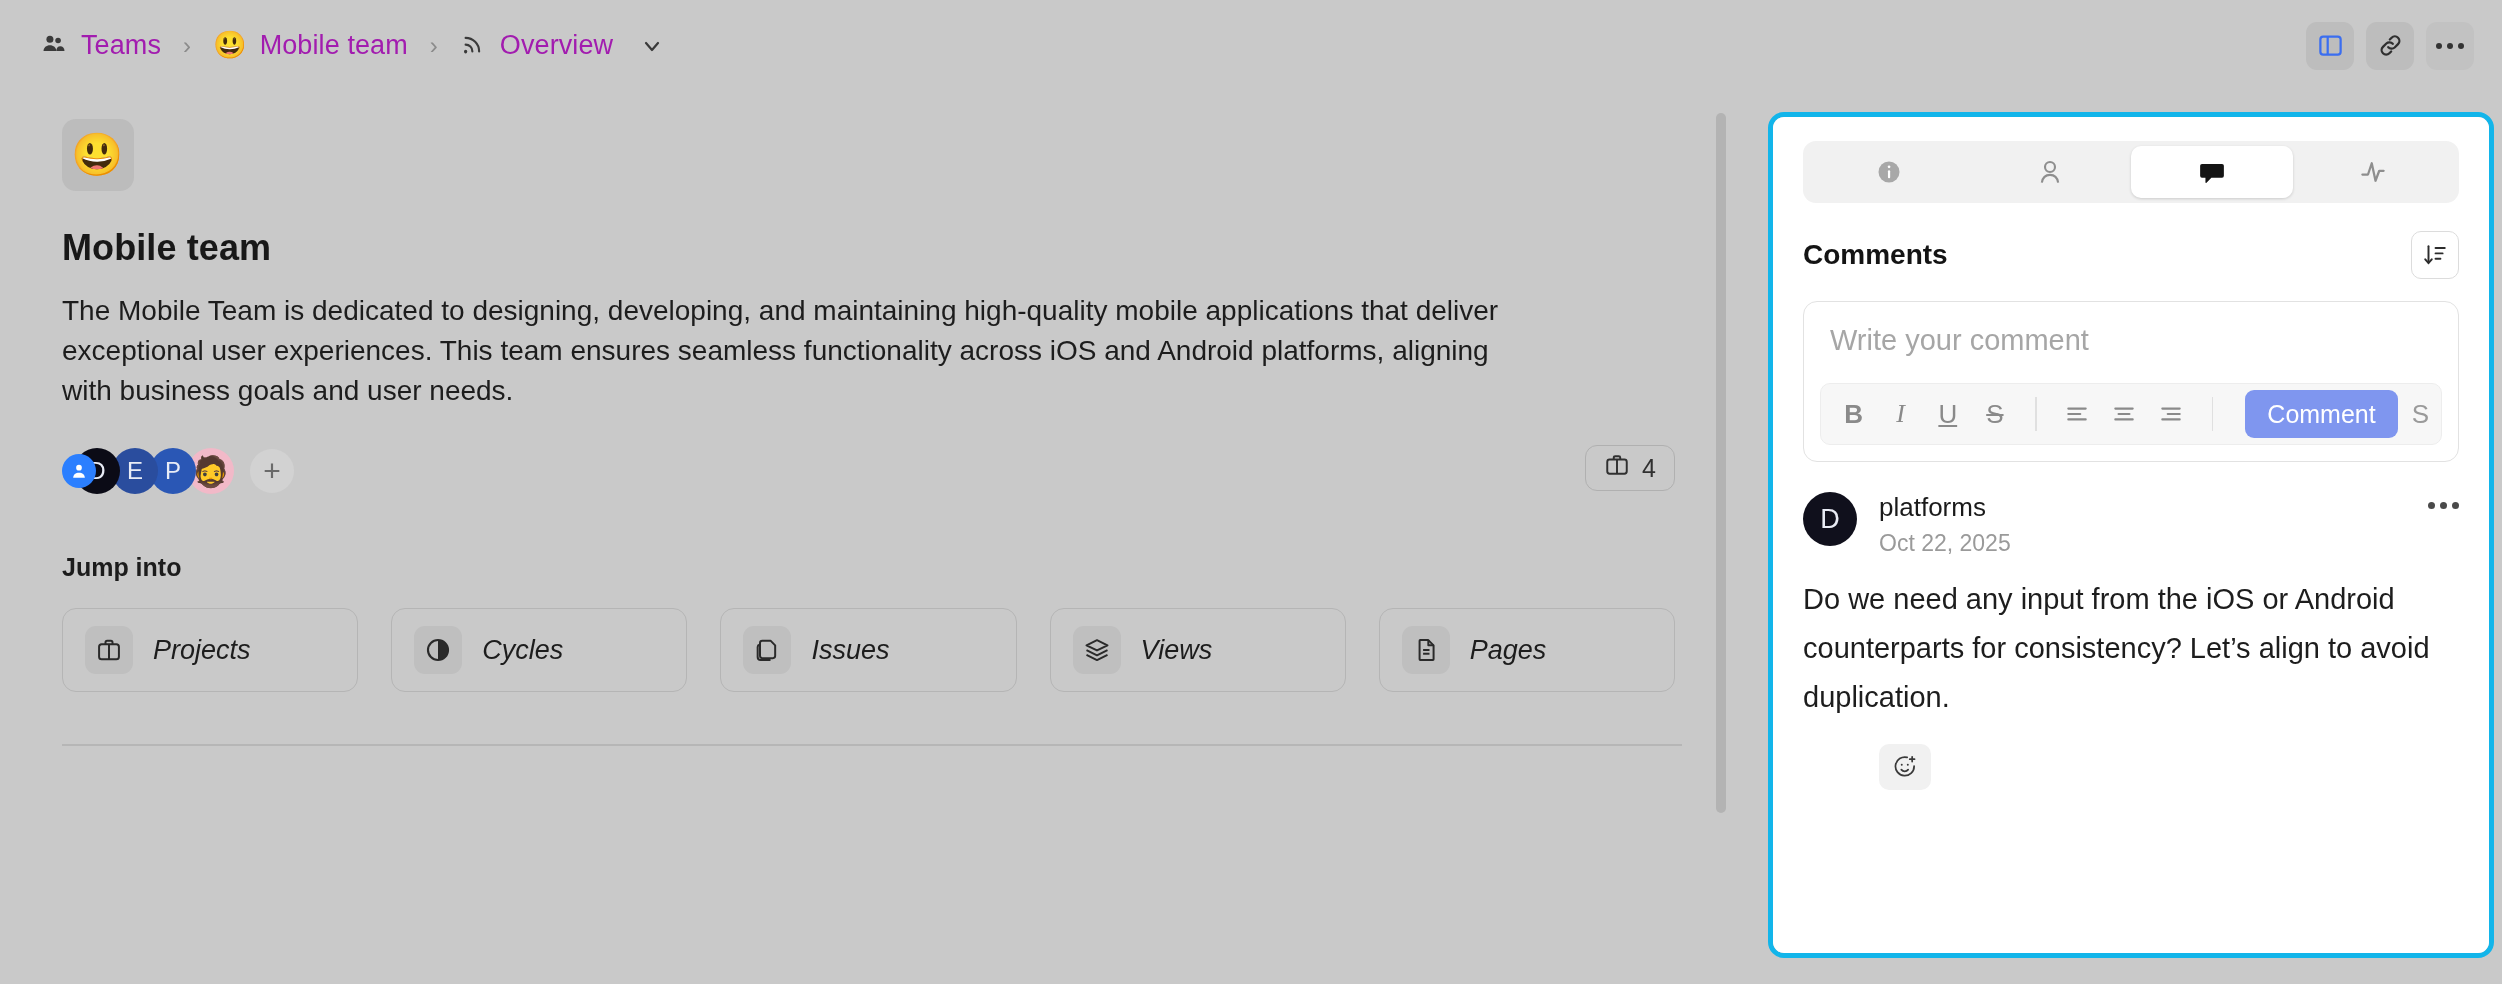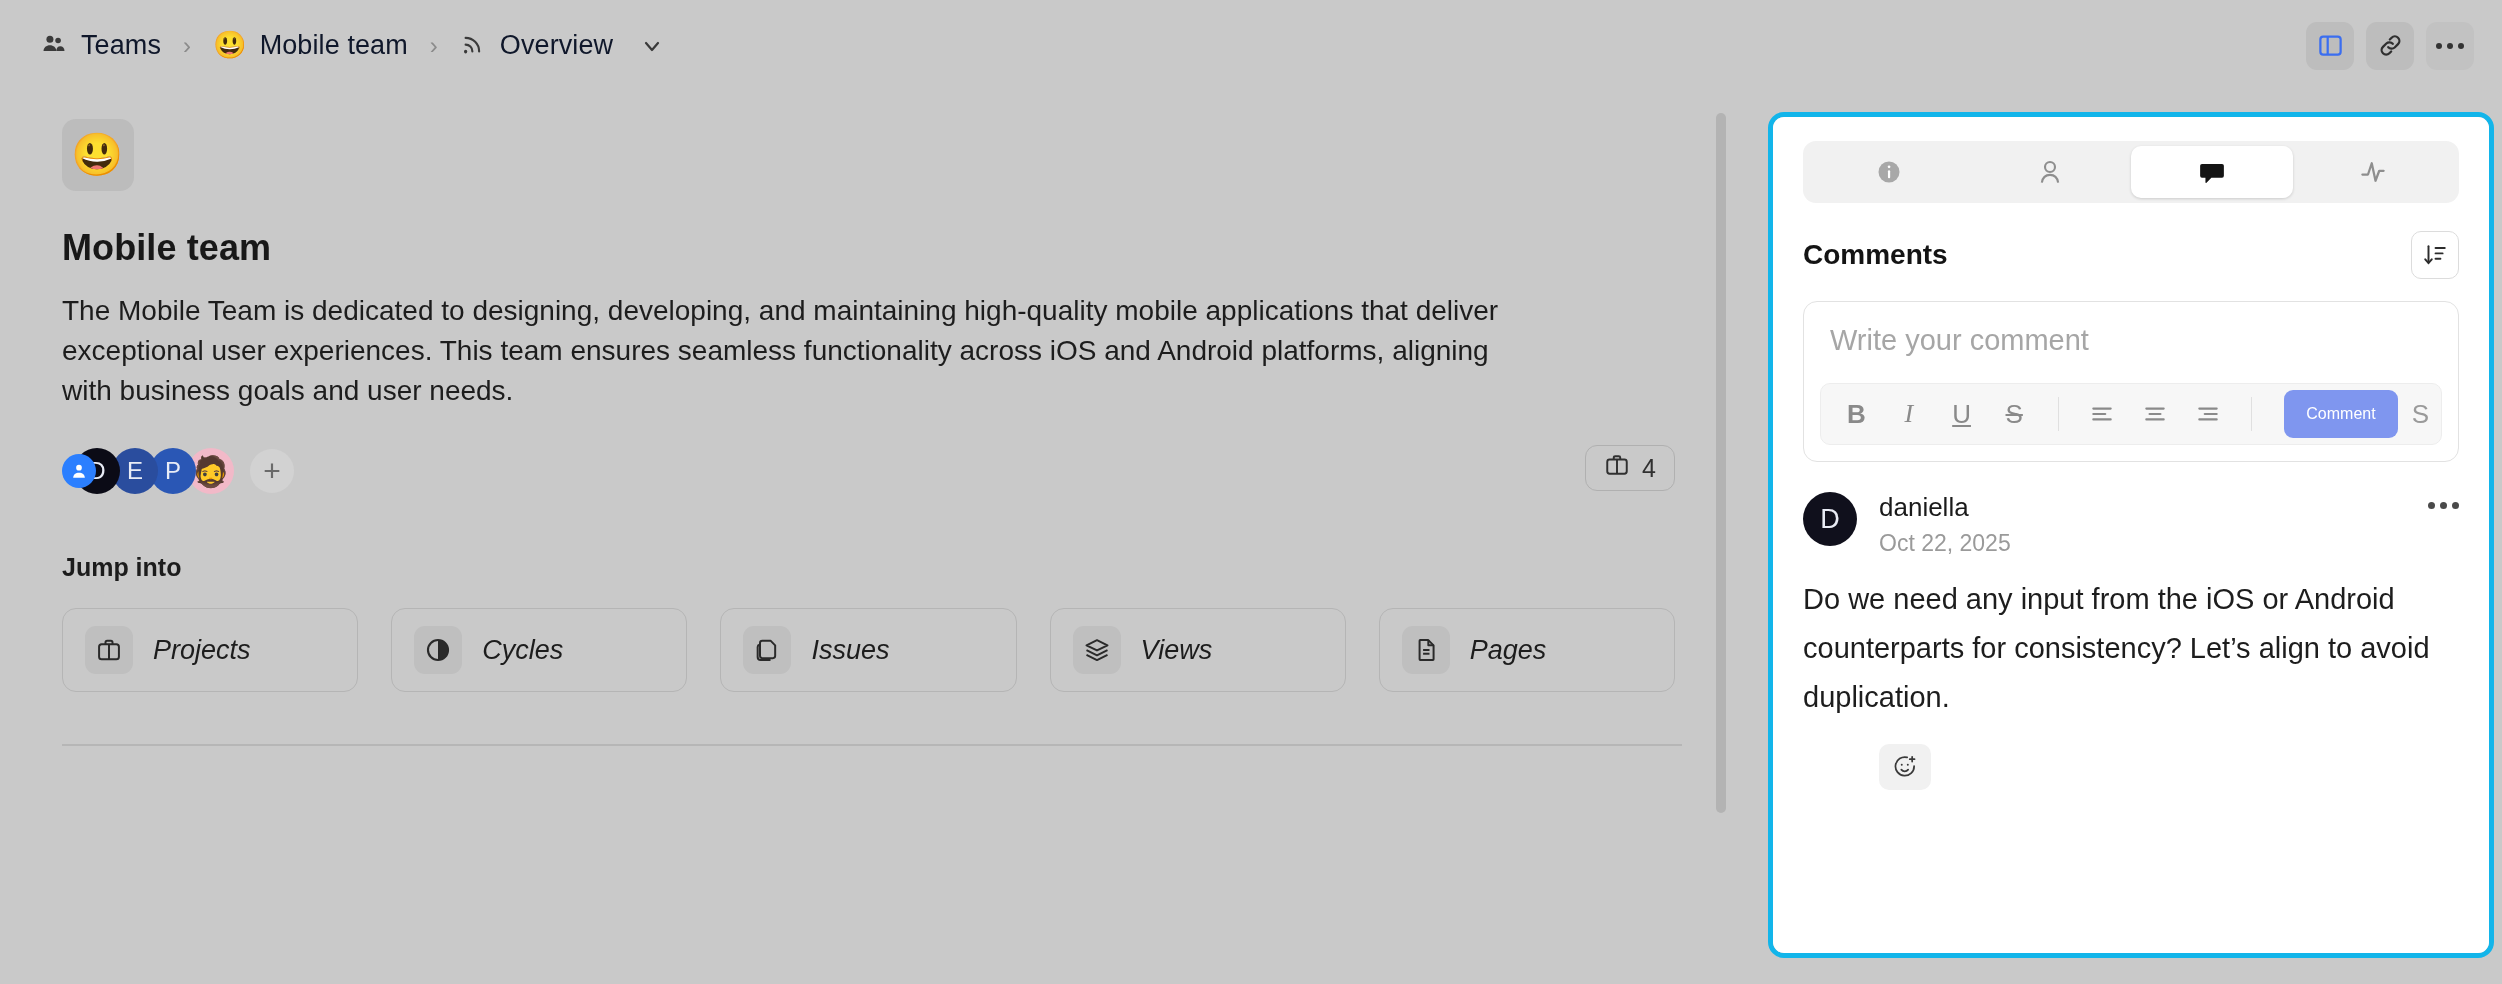--- a/index.html
+++ b/index.html
@@ -13,21 +13,21 @@
 
   
   .topbar {
     position: absolute; left: 0; top: 0; width: 2502px; height: 91px;
     background: #c9c9c9;
     display: flex; align-items: center;
     padding: 0 28px 0 34px;
   }
   .crumbs { display: flex; align-items: center; gap: 0; flex: 1; }
   .crumb { display: flex; align-items: center; gap: 13px; padding: 4px 6px; border-radius: 8px; }
-  .crumb-label { font-size: 27px; color: #0f172a; letter-spacing: .1px; }
+  .crumb-label { font-size: 27px; color: #a21caf; letter-spacing: .1px; }
   .crumb-sep { color: #8b8b8b; font-size: 24px; margin: 0 16px; }
   .crumb-emoji { font-size: 27px; line-height: 1; }
   .chev { margin-left: 14px; color: #3a3a3a; display: flex; }
 
   .topbar-actions { display: flex; align-items: center; gap: 12px; }
   .tb-btn {
     width: 48px; height: 48px; border-radius: 11px;
     background: #bdbdbd;
     display: flex; align-items: center; justify-content: center;
   }
@@ -163,21 +163,21 @@
   }
   .tbtn {
     width: 48px; height: 48px; border-radius: 8px;
     display: flex; align-items: center; justify-content: center;
     color: #8a8a8a; font-size: 26px;
   }
   .tsep { width: 1.5px; height: 34px; background: #e0e0e0; margin: 0 14px; }
   .comment-btn {
     margin-left: 12px; height: 48px; padding: 0 22px;
     background: #7f96ef; color: #fff; border-radius: 9px;
-    display: flex; align-items: center; font-size: 16px; white-space: nowrap;
+    display: flex; align-items: center; font-size: 25px; white-space: nowrap;
   }
   .tbtn-cut { color: #9a9a9a; font-size: 26px; margin-left: 8px; }
 
   .comment-item { margin-top: 30px; }
   .ci-head { display: flex; align-items: flex-start; gap: 22px; }
   .ci-av {
     width: 54px; height: 54px; border-radius: 50%;
     background: #10101c; color: #e9ecf5;
     display: flex; align-items: center; justify-content: center;
     font-size: 27px; flex: none;
@@ -448,21 +448,21 @@
 
           <span class="comment-btn">Comment</span>
           <span class="tbtn-cut">S</span>
         </div>
       </div>
 
       <div class="comment-item">
         <div class="ci-head">
           <div class="ci-av">D</div>
           <div class="ci-meta">
-            <div class="ci-name">daniella</div>
+            <div class="ci-name">platforms</div>
             <div class="ci-date">Oct 22, 2025</div>
           </div>
           <div class="ci-more">
               <i></i>
               <i></i>
               <i></i>
             </div>
         </div>
         <div class="ci-body">Do we need any input from the iOS or Android counterparts for consistency? Let’s align to avoid duplication.</div>
         <div class="react-btn">

